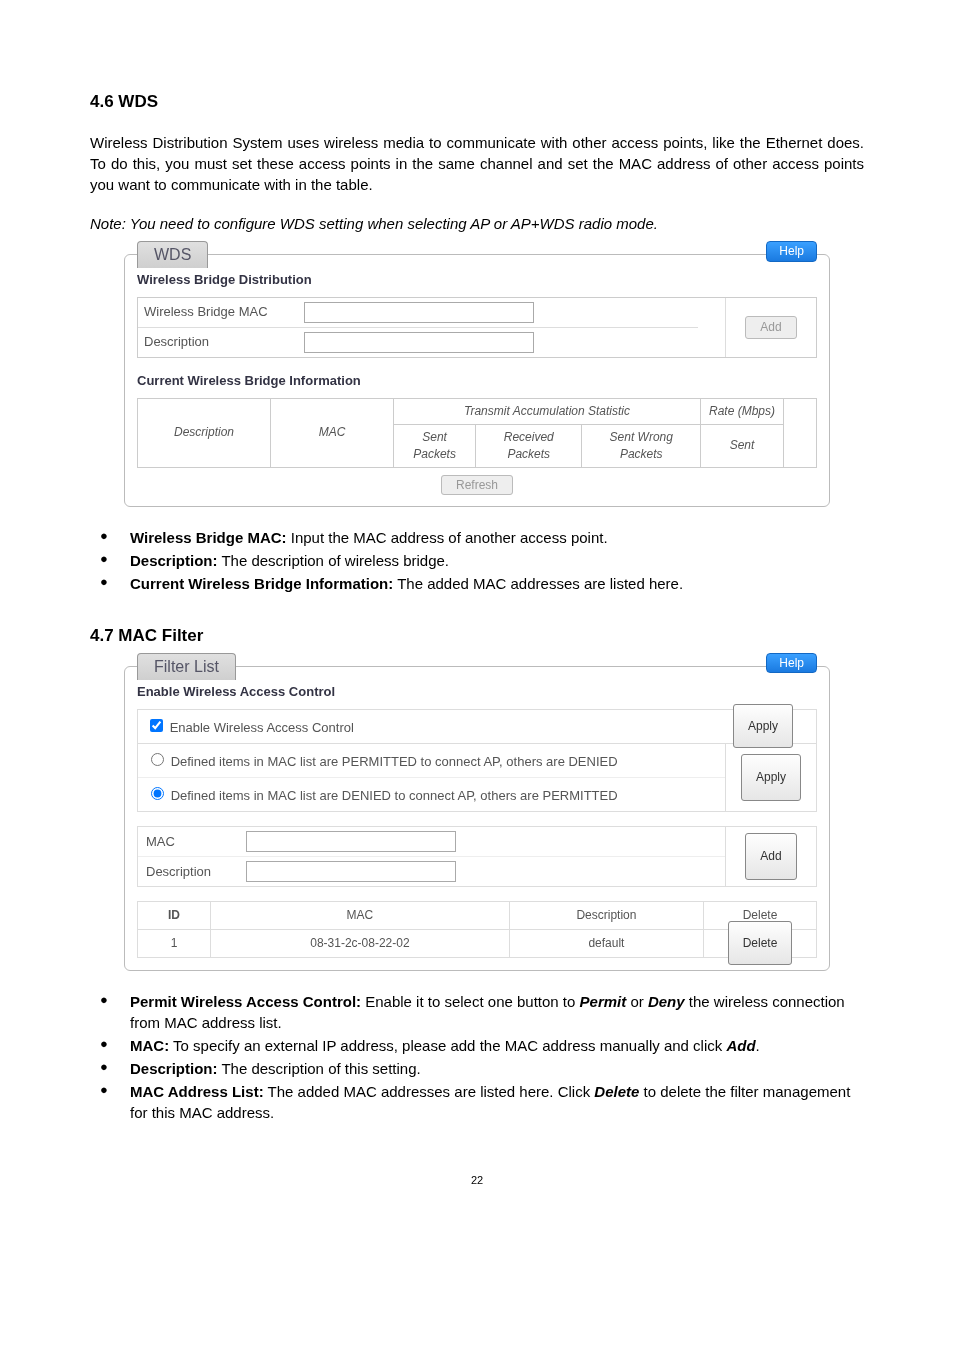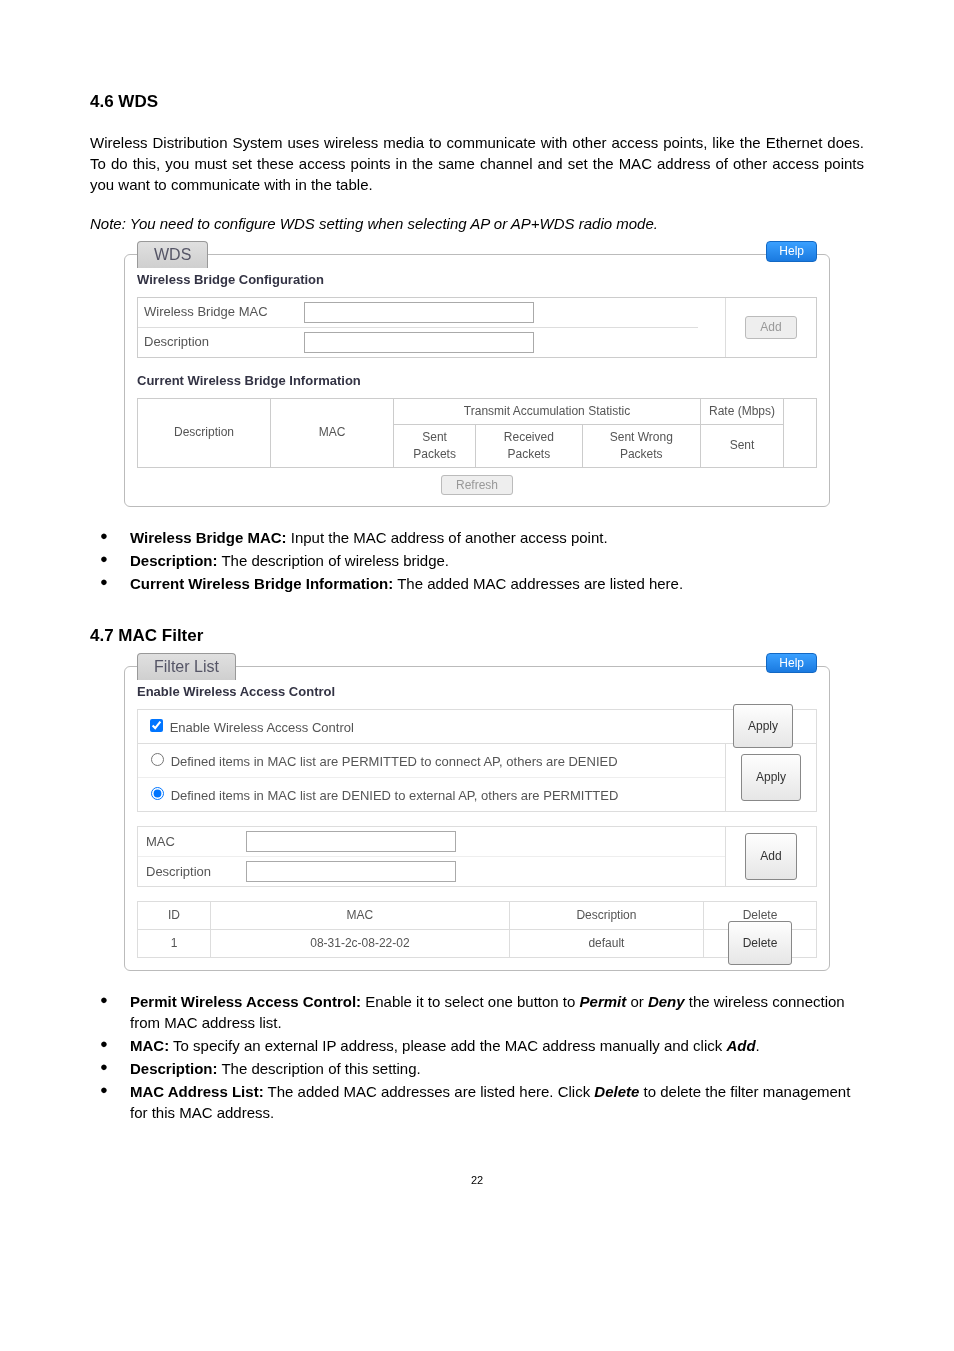--- a/index.html
+++ b/index.html
@@ -146,20 +146,21 @@
     width: 100%;
     margin-top: 4px;
   }
   .wds-table td, .wds-table th {
     border: 1px solid #ccc;
     text-align: center;
     font-weight: normal;
     color: #555;
     padding: 4px 6px;
     font-size: 12px;
+    font-style: italic;
   }
   .refresh-row {
     text-align: center;
     margin-top: 8px;
   }
 
   
   .filter-row {
     display: flex;
     align-items: center;
@@ -239,21 +240,21 @@
 <body>
 
 <h2>4.6 WDS</h2>
 <p class="justify">Wireless Distribution System uses wireless media to communicate with other access points, like the Ethernet does. To do this, you must set these access points in the same channel and set the MAC address of other access points you want to communicate with in the table.</p>
 <p class="italic">Note: You need to configure WDS setting when selecting AP or AP+WDS radio mode.</p>
 
 <div class="panel">
   <div class="tab">WDS</div>
   <div class="help-btn">Help</div>
 
-  <div class="section-title">Wireless Bridge Configuration</div>
+  <div class="section-title">Wireless Bridge Distribution</div>
 
   <div class="wds-top">
     <div class="wds-top-left">
       <div class="wds-row">
         <div class="wds-label">Wireless Bridge MAC</div>
         <div class="wds-input"><input type="text" style=""></div>
       </div>
       <div class="wds-row">
         <div class="wds-label">Description</div>
         <div class="wds-input"><input type="text" style=""></div>
@@ -314,21 +315,21 @@
   </div>
 
   <div class="radio-block">
     <div class="radio-left">
       <div class="radio-opt">
         <input type="radio" name="acl" style="">
         <span>Defined items in MAC list are PERMITTED to connect AP, others are DENIED</span>
       </div>
       <div class="radio-opt">
         <input type="radio" name="acl" checked="" style="">
-        <span>Defined items in MAC list are DENIED to external AP, others are PERMITTED</span>
+        <span>Defined items in MAC list are DENIED to connect AP, others are PERMITTED</span>
       </div>
     </div>
     <div class="radio-right">
       <span class="btn">Apply</span>
     </div>
   </div>
 
   <div class="mac-block">
     <div class="mac-left">
       <div class="mac-row">
@@ -341,21 +342,21 @@
       </div>
     </div>
     <div class="mac-right">
       <span class="btn">Add</span>
     </div>
   </div>
 
   <table class="list-table">
     <tbody>
         <tr>
-      <th style="width:60px;">ID</th>
+      <th style="width:60px;font-weight:bold;">ID</th>
       <th>MAC</th>
       <th>Description</th>
       <th style="width:100px;">Delete</th>
     </tr>
     <tr>
       <td>1</td>
       <td>08-31-2c-08-22-02</td>
       <td>default</td>
       <td><span class="btn">Delete</span></td>
     </tr>

